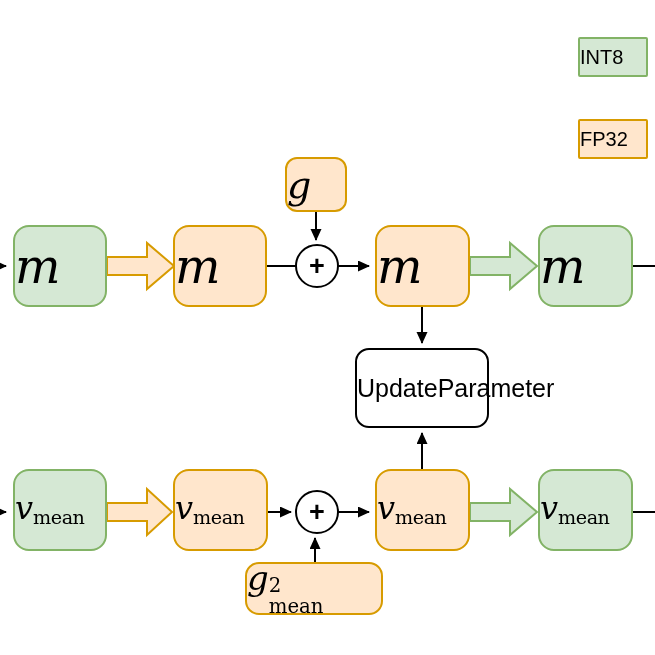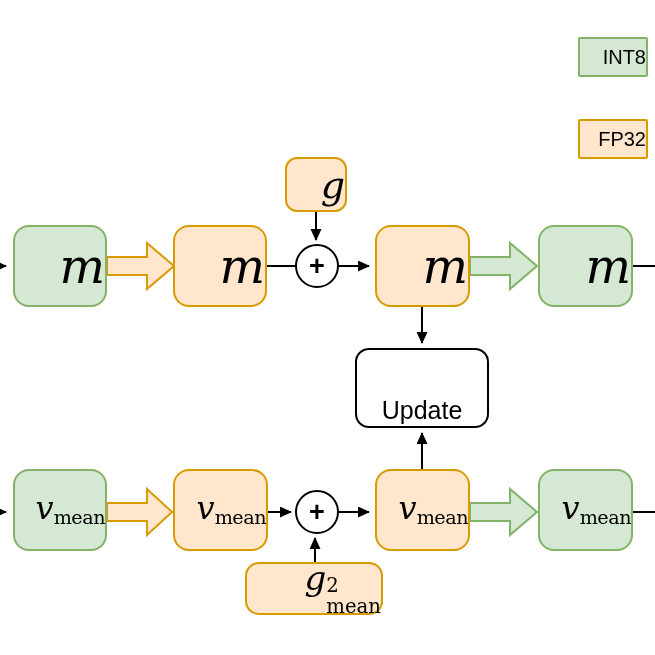--- a/index.html
+++ b/index.html
@@ -1,34 +1,34 @@
 <!DOCTYPE html>
 <html style="--int8-fill: #d5e8d4; --int8-border: #82b366; --fp32-fill: #ffe6cc; --fp32-border: #d79b00; --line-color: #000000;"><head>
 <meta charset="utf-8">
 <style>
   html,body{margin:0;padding:0;background:#ffffff;}
   .canvas{position:relative;width:655px;height:655px;background:#fff;overflow:hidden;
           font-family:"Liberation Sans",sans-serif;}
   .wires{position:absolute;left:0;top:0;width:655px;height:655px;}
-  .node{position:absolute;display:flex;align-items:center;justify-content:flex-end;
+  .node{position:absolute;display:flex;align-items:center;justify-content:flex-start;
         box-sizing:border-box;border:2px solid #000;background:#fff;color:#000;}
   .rounded{border-radius:16px;}
   .int8{background:var(--int8-fill);border-color:var(--int8-border);}
   .fp32{background:var(--fp32-fill);border-color:var(--fp32-border);}
   .lbl{font-family:"DejaVu Serif","Liberation Serif",serif;font-style:italic;line-height:1;}
   .lbl .sub{font-style:normal;font-size:0.60em;vertical-align:-0.28em;letter-spacing:-0.5px;}
   .m-size{font-size:48px;}
   .v-size{font-size:32px;}
   .g-size{font-size:38px;}
   .g2-size{font-size:34px;}
   .stack{display:inline-flex;flex-direction:column;align-items:flex-start;
          font-style:normal;font-size:0.58em;line-height:1.05;transform:translateY(0.08em);}
   .plus-box{position:absolute;width:42px;height:42px;display:flex;align-items:center;
             justify-content:center;font-size:27px;font-weight:bold;color:#000;}
-  .update-box{border-radius:14px;flex-direction:column;font-size:25px;line-height:1.3;
+  .update-box{border-radius:14px;flex-direction:row;font-size:25px;line-height:1.3;
               background:#fff;border:2px solid #000;}
   .legend-box{border-radius:2px;font-size:20px;}
 </style>
 </head>
 <body>
 
 <div class="canvas">
 
   <svg class="wires" width="655" height="655" viewBox="0 0 655 655">
     <defs>
@@ -80,20 +80,21 @@
   <div class="node rounded int8" style="left:538px;top:225px;width:95px;height:82px;">
     <span class="lbl m-size">m</span>
   </div>
 
   <div class="node fp32" style="left:285px;top:157px;width:62px;height:55px;border-radius:12px;">
     <span class="lbl g-size">g</span>
   </div>
 
   <div class="node update-box" style="left:355px;top:348px;width:134px;height:80px;">
     <span>Update</span>
+    <span>Parameter</span>
   </div>
 
   <div class="node rounded int8" style="left:13px;top:469px;width:94px;height:82px;">
     <span class="lbl v-size"><span>v</span><span class="sub">mean</span></span>
   </div>
   <div class="node rounded fp32" style="left:173px;top:469px;width:95px;height:82px;">
     <span class="lbl v-size"><span>v</span><span class="sub">mean</span></span>
   </div>
   <div class="node rounded fp32" style="left:375px;top:469px;width:95px;height:82px;">
     <span class="lbl v-size"><span>v</span><span class="sub">mean</span></span>
@@ -105,17 +106,17 @@
   <div class="node fp32" style="left:245px;top:562px;width:138px;height:53px;border-radius:14px;">
     <span class="lbl g2-size"><span>g</span><span class="stack">
           <span>2</span>
           <span>mean</span>
         </span></span>
   </div>
 
   <div class="node int8 legend-box" style="left:578px;top:37px;width:70px;height:40px;">
     <span>INT8</span>
   </div>
-  <div class="node fp32 legend-box" style="left:578px;top:119px;width:70px;height:40px;padding-left:9px;">
+  <div class="node fp32 legend-box" style="left:578px;top:119px;width:70px;height:40px;">
     <span>FP32</span>
   </div>
 
 </div>
 
 </body></html>

